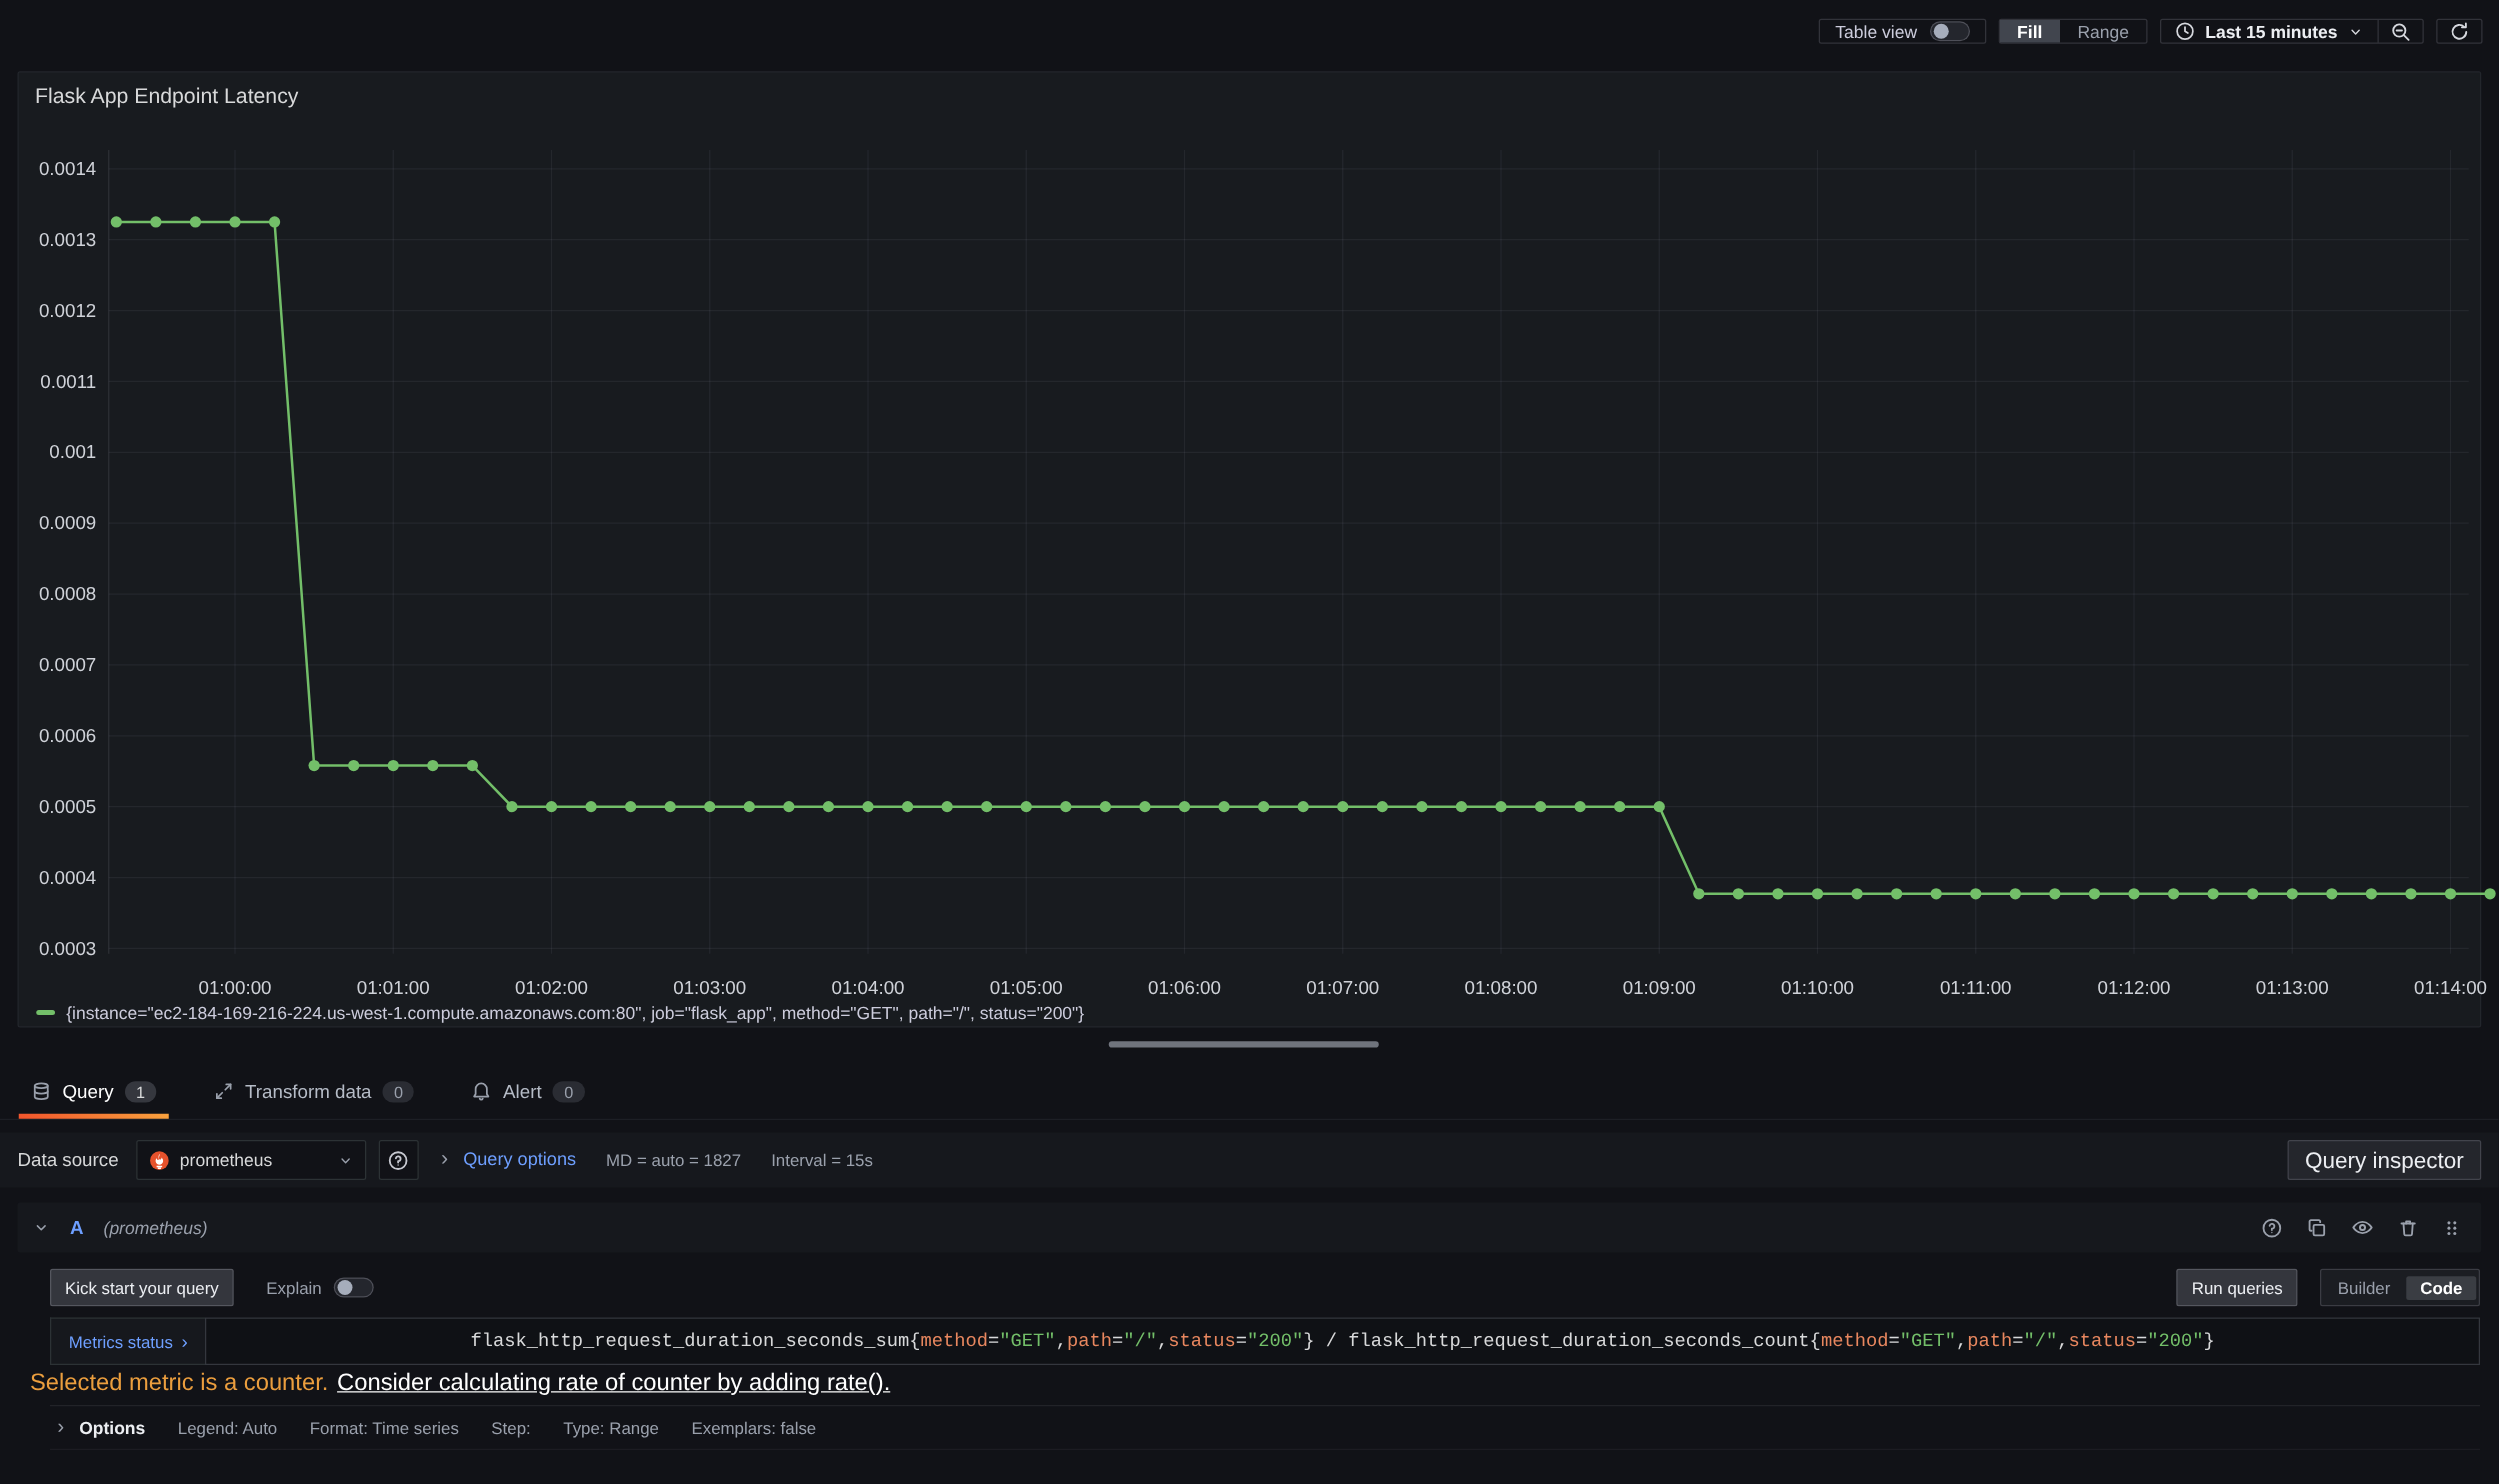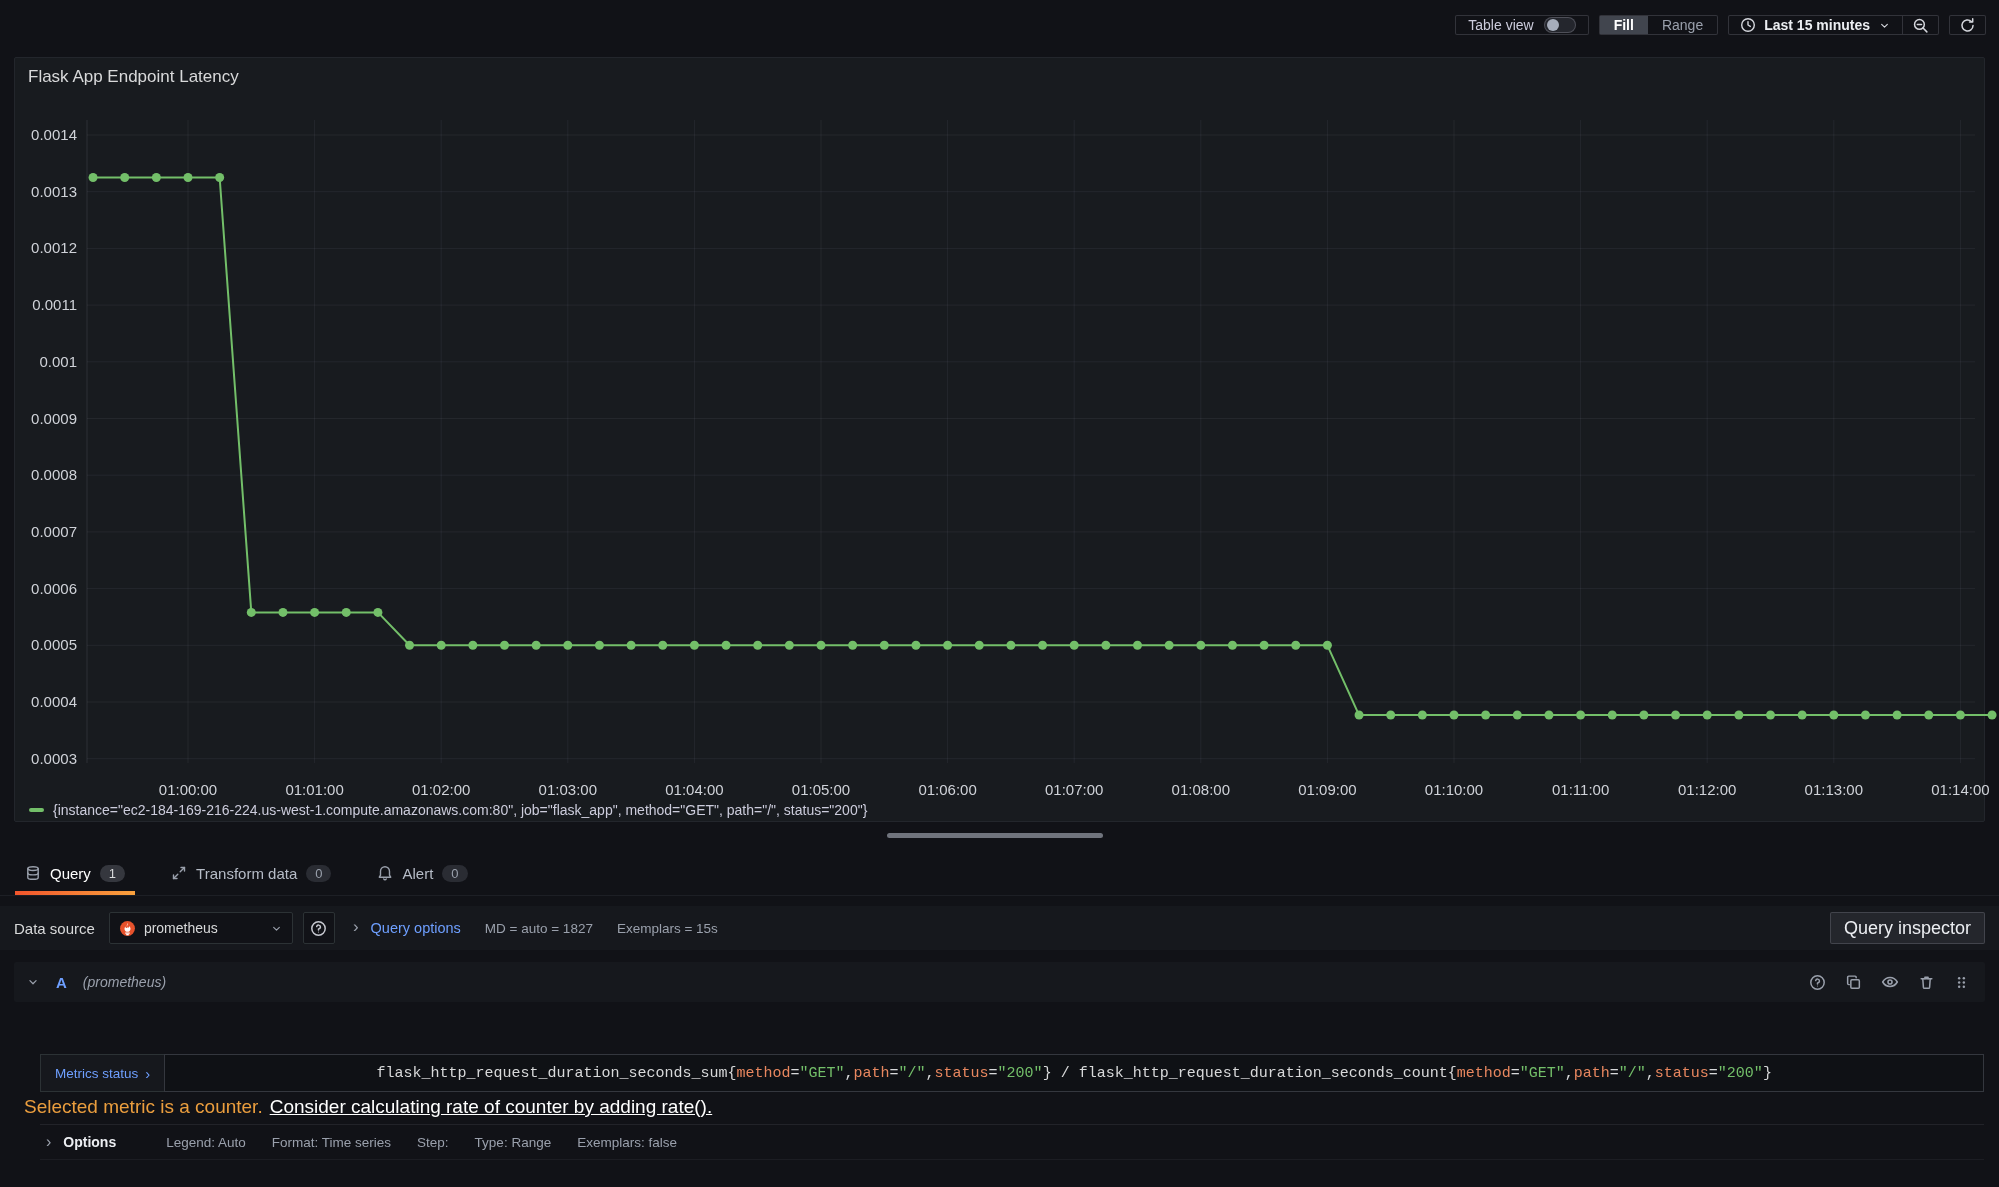--- a/index.html
+++ b/index.html
@@ -324,21 +324,21 @@
     <span class="sq-btn">
       <svg class="icon" width="17" height="17" viewBox="0 0 16 16">
           <circle cx="8" cy="8" r="6.3"></circle>
           <path d="M6.3 6.2A1.8 1.8 0 1 1 8 8.4v1"></path>
           <circle cx="8" cy="11.3" r="0.5" fill="currentColor" stroke="none"></circle>
         </svg>
     </span>
     <span class="chev-right">›</span>
     <span class="qopts">Query options</span>
     <span class="ds-meta">MD = auto = 1827</span>
-    <span class="ds-meta">Exemplars = 15s</span>
+    <span class="ds-meta">Interval = 15s</span>
     <span class="spacer"></span>
     <span class="btn">Query inspector</span>
   </div>
 
   <div class="qa-row">
     <svg class="icon qa-chev" width="14" height="14" viewBox="0 0 16 16">
         <path d="M4.5 6.5L8 10l3.5-3.5"></path>
       </svg>
     <span class="qa-ref">A</span>
     <span class="qa-ds">(prometheus)</span>
@@ -365,38 +365,54 @@
           <circle cx="5.5" cy="3.5" r="1.3"></circle>
           <circle cx="10.5" cy="3.5" r="1.3"></circle>
           <circle cx="5.5" cy="8" r="1.3"></circle>
           <circle cx="10.5" cy="8" r="1.3"></circle>
           <circle cx="5.5" cy="12.5" r="1.3"></circle>
           <circle cx="10.5" cy="12.5" r="1.3"></circle>
         </svg>
     </span>
   </div>
 
+  <div class="kick-row">
+    <span class="sm-btn">Kick start your query</span>
+    <span class="explain">
+      <span>Explain</span>
+      <span class="toggle">
+          <span class="knob"></span>
+        </span>
+    </span>
+    <span class="right-cluster">
+      <span class="sm-btn">Run queries</span>
+      <span class="mode-group">
+        <span class="mode">Builder</span>
+        <span class="mode active">Code</span>
+      </span>
+    </span>
+  </div>
 
   <div class="editor-row">
     <span class="metrics-btn">
       <span>Metrics status</span>
       <span class="mb-chev">›</span>
     </span>
     <div class="promql"><span class="tk-plain">flask_http_request_duration_seconds_sum{</span><span class="tk-label">method</span><span class="tk-plain">=</span><span class="tk-string">"GET"</span><span class="tk-plain">,</span><span class="tk-label">path</span><span class="tk-plain">=</span><span class="tk-string">"/"</span><span class="tk-plain">,</span><span class="tk-label">status</span><span class="tk-plain">=</span><span class="tk-string">"200"</span><span class="tk-plain">} / flask_http_request_duration_seconds_count{</span><span class="tk-label">method</span><span class="tk-plain">=</span><span class="tk-string">"GET"</span><span class="tk-plain">,</span><span class="tk-label">path</span><span class="tk-plain">=</span><span class="tk-string">"/"</span><span class="tk-plain">,</span><span class="tk-label">status</span><span class="tk-plain">=</span><span class="tk-string">"200"</span><span class="tk-plain">}</span></div>
   </div>
 
   <div class="warning-row">
     <span class="warn-text">Selected metric is a counter.</span>
     <span class="warn-link">Consider calculating rate of counter by adding rate().</span>
   </div>
 
   <div class="options-row">
     <span class="opt-chev">›</span>
     <span class="opt-label" style="margin-left:-14px;">Options</span>
-    <span style="display:flex;gap:26px;margin-left:24px;">
+    <span style="display:flex;gap:26px;">
         <span class="meta-item">Legend: Auto</span>
         <span class="meta-item">Format: Time series</span>
         <span class="meta-item">Step:</span>
         <span class="meta-item">Type: Range</span>
         <span class="meta-item">Exemplars: false</span>
       </span>
   </div>
 
 </div>
 

